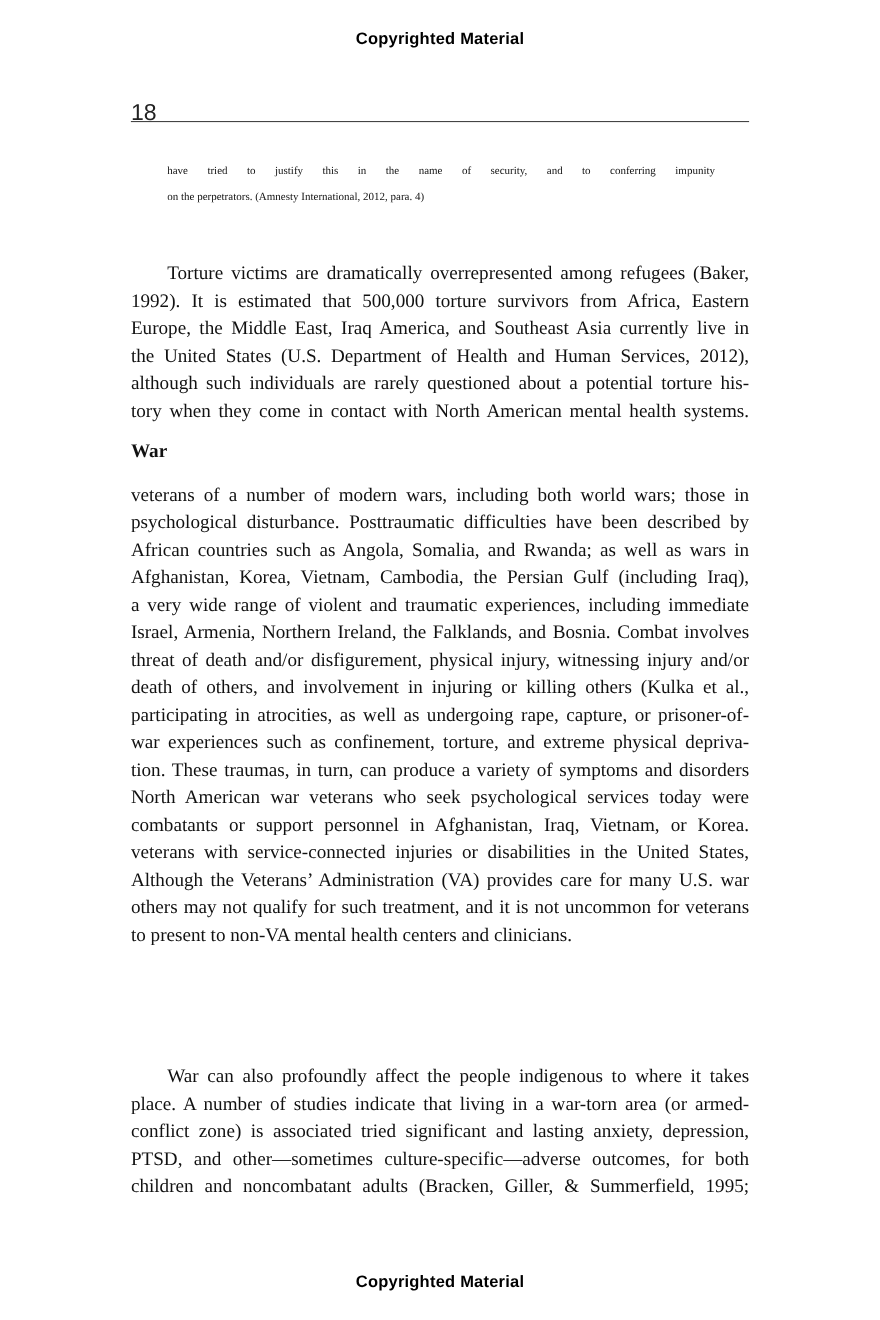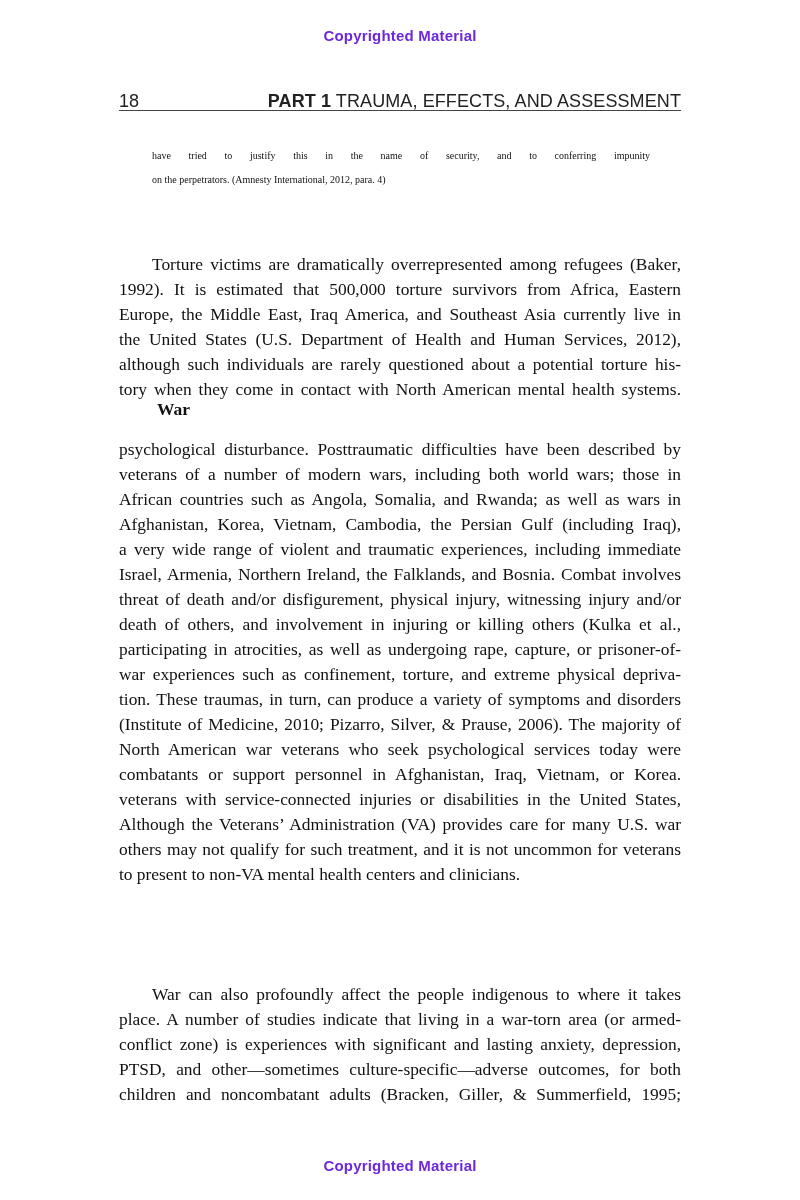--- a/index.html
+++ b/index.html
@@ -1,99 +1,94 @@
 <!DOCTYPE html>
 <html><head>
 <meta charset="utf-8">
 <style>
   html, body { margin: 0; padding: 0; background: #ffffff; }
   body { width: 800px; height: 1200px; position: relative; overflow: hidden; color: #111; }
   .watermark {
     position: absolute; left: 0; width: 800px; text-align: center;
     font-family: "Liberation Sans", sans-serif; font-weight: bold; font-size: 15px;
-    color: #6d28d9; letter-spacing: 0.2px;
+    color: #000000; letter-spacing: 0.2px;
   }
   .wm-top { top: 27px; }
   .wm-bottom { top: 1157px; }
   .running-head {
     position: absolute; left: 119px; top: 90px; width: 562px; height: 20px;
     border-bottom: 1px solid #444;
-    font-family: "Liberation Sans", sans-serif; font-size: 18px; color: #222;
+    font-family: "Liberation Sans", sans-serif; font-size: 21px; color: #222;
   }
   .page-number { position: absolute; left: 0; top: 1px; }
   .part-title { position: absolute; right: 0; top: 1px; letter-spacing: 0.1px; }
   .part-label { font-weight: bold; }
   .serif { font-family: "Liberation Serif", serif; }
   .block { position: absolute; }
   .line {
     display: block; white-space: nowrap; text-align: justify; text-align-last: justify;
     overflow: hidden;
   }
   .line.last { text-align-last: left; }
   .quote { left: 152px; width: 498px; top: 144px; font-size: 10px; line-height: 24px; }
   .body-text { left: 119px; width: 562px; font-size: 17.4px; line-height: 25px; }
   .para1 { top: 236px; }
   .para2 { top: 437px; }
   .para3 { top: 966px; }
-  .indent { text-indent: 33px; margin-top: 16px; }
+  .indent { text-indent: 33px; }
   .heading {
-    position: absolute; left: 119px; top: 399px; font-weight: bold; font-size: 17.5px; margin-left: 38px;
+    position: absolute; left: 119px; top: 399px; font-weight: bold; font-size: 17.5px;
   }
 </style>
 </head>
 <body>
 
 <div class="watermark wm-top">Copyrighted Material</div>
 
 <div class="running-head">
   <span class="page-number">18</span>
-  <span class="part-title">
-    <span class="part-label">PART 1</span>
-    <span>TRAUMA, EFFECTS, AND ASSESSMENT</span>
-  </span>
 </div>
 
 <div class="block quote serif">
   <span class="line">have tried to justify this in the name of security, and to conferring impunity</span>
   <span class="line last">on the perpetrators. (Amnesty International, 2012, para. 4)</span>
 </div>
 
 <div class="block body-text para1 serif">
   <span class="line indent">Torture victims are dramatically overrepresented among refugees (Baker,</span>
   <span class="line">1992). It is estimated that 500,000 torture survivors from Africa, Eastern</span>
   <span class="line">Europe, the Middle East, Iraq America, and Southeast Asia currently live in</span>
   <span class="line">the United States (U.S. Department of Health and Human Services, 2012),</span>
   <span class="line">although such individuals are rarely questioned about a potential torture his-</span>
   <span class="line">tory when they come in contact with North American mental health systems.</span>
 </div>
 
 <div class="heading serif">War</div>
 
 <div class="block body-text para2 serif">
+  <span class="line">veterans of a number of modern wars, including both world wars; those in</span>
   <span class="line">psychological disturbance. Posttraumatic difficulties have been described by</span>
-  <span class="line">veterans of a number of modern wars, including both world wars; those in</span>
   <span class="line">African countries such as Angola, Somalia, and Rwanda; as well as wars in</span>
   <span class="line">Afghanistan, Korea, Vietnam, Cambodia, the Persian Gulf (including Iraq),</span>
   <span class="line">a very wide range of violent and traumatic experiences, including immediate</span>
   <span class="line">Israel, Armenia, Northern Ireland, the Falklands, and Bosnia. Combat involves</span>
   <span class="line">threat of death and/or disfigurement, physical injury, witnessing injury and/or</span>
   <span class="line">death of others, and involvement in injuring or killing others (Kulka et al.,</span>
   <span class="line">participating in atrocities, as well as undergoing rape, capture, or prisoner-of-</span>
   <span class="line">war experiences such as confinement, torture, and extreme physical depriva-</span>
   <span class="line">tion. These traumas, in turn, can produce a variety of symptoms and disorders</span>
-  <span class="line">(Institute of Medicine, 2010; Pizarro, Silver, &amp; Prause, 2006). The majority of</span>
   <span class="line">North American war veterans who seek psychological services today were</span>
   <span class="line">combatants or support personnel in Afghanistan, Iraq, Vietnam, or Korea.</span>
   <span class="line">veterans with service-connected injuries or disabilities in the United States,</span>
   <span class="line">Although the Veterans’ Administration (VA) provides care for many U.S. war</span>
   <span class="line">others may not qualify for such treatment, and it is not uncommon for veterans</span>
   <span class="line last">to present to non-VA mental health centers and clinicians.</span>
 </div>
 
 <div class="block body-text para3 serif">
   <span class="line indent">War can also profoundly affect the people indigenous to where it takes</span>
   <span class="line">place. A number of studies indicate that living in a war-torn area (or armed-</span>
-  <span class="line">conflict zone) is experiences with significant and lasting anxiety, depression,</span>
+  <span class="line">conflict zone) is associated tried significant and lasting anxiety, depression,</span>
   <span class="line">PTSD, and other—sometimes culture-specific—adverse outcomes, for both</span>
   <span class="line">children and noncombatant adults (Bracken, Giller, &amp; Summerfield, 1995;</span>
 </div>
 
 <div class="watermark wm-bottom">Copyrighted Material</div>
 
 </body></html>

